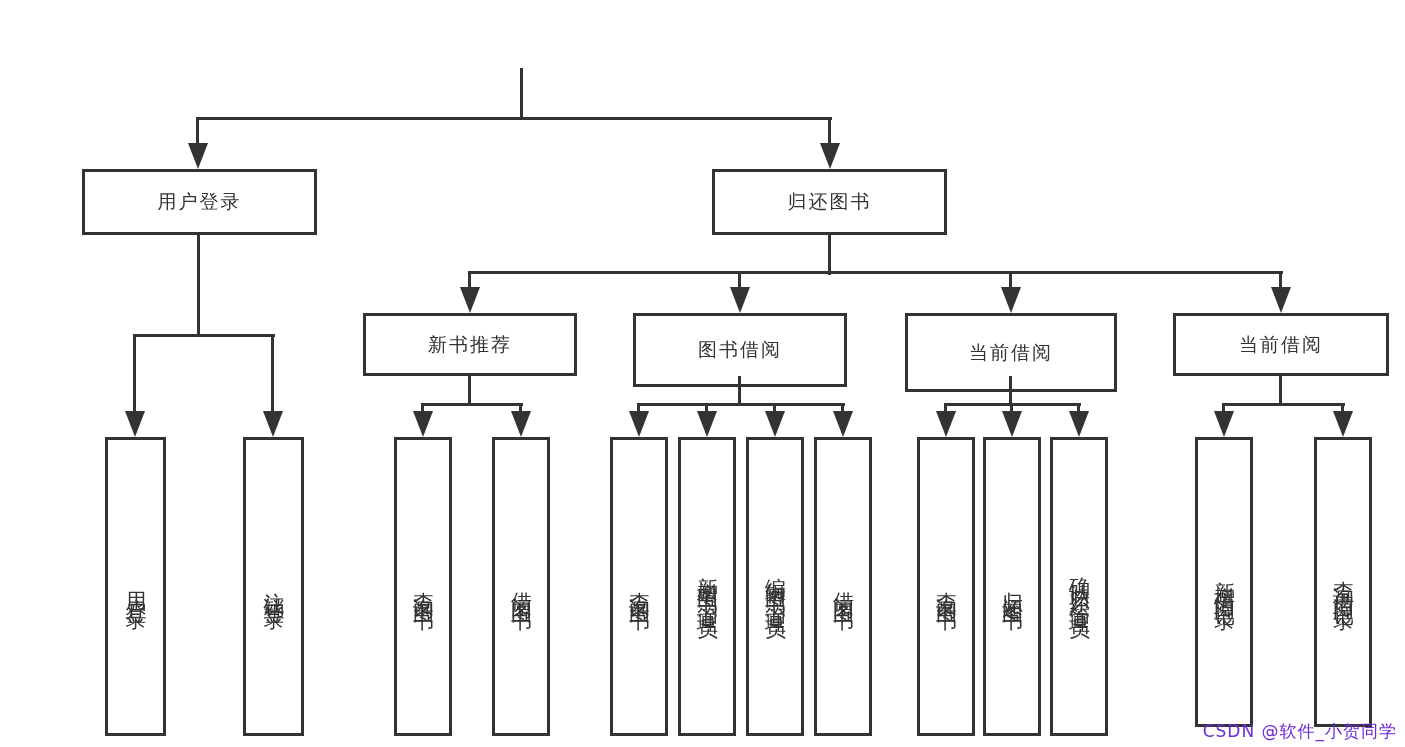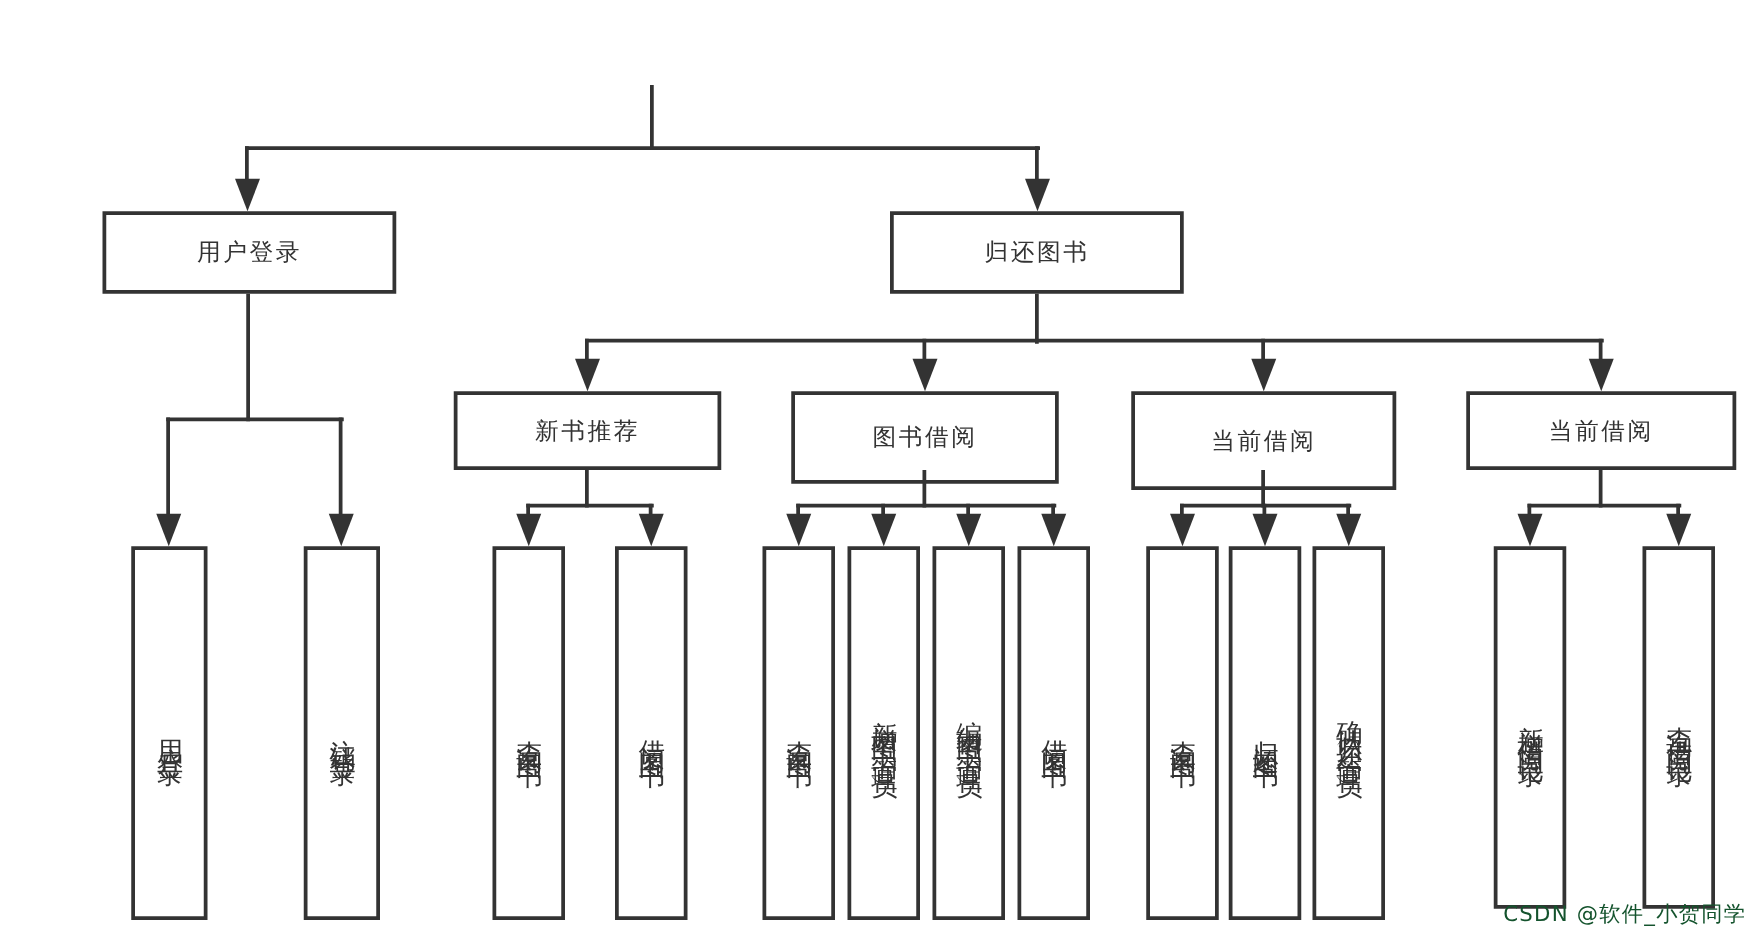--- a/index.html
+++ b/index.html
@@ -20,21 +20,21 @@
   }
   .hl,.vl{ position:absolute; background:var(--line); }
   .hl{ height:3px; } .vl{ width:3px; }
   .ah{
     position:absolute; width:0; height:0;
     border-left:10px solid transparent; border-right:10px solid transparent;
     border-top:26px solid var(--line);
   }
   .watermark{
     position:absolute; right:8px; top:720px; font-size:17px;
-    color:#14532d; letter-spacing:1px; white-space:nowrap;
+    color:#6d28d9; letter-spacing:1px; white-space:nowrap;
   }
 </style>
 </head>
 <body>
 
 <div id="canvas">
 
 
   <div class="vl" style="left:520px;top:68px;height:51px"></div>
   <div class="hl" style="left:196px;top:117px;width:636px"></div>

